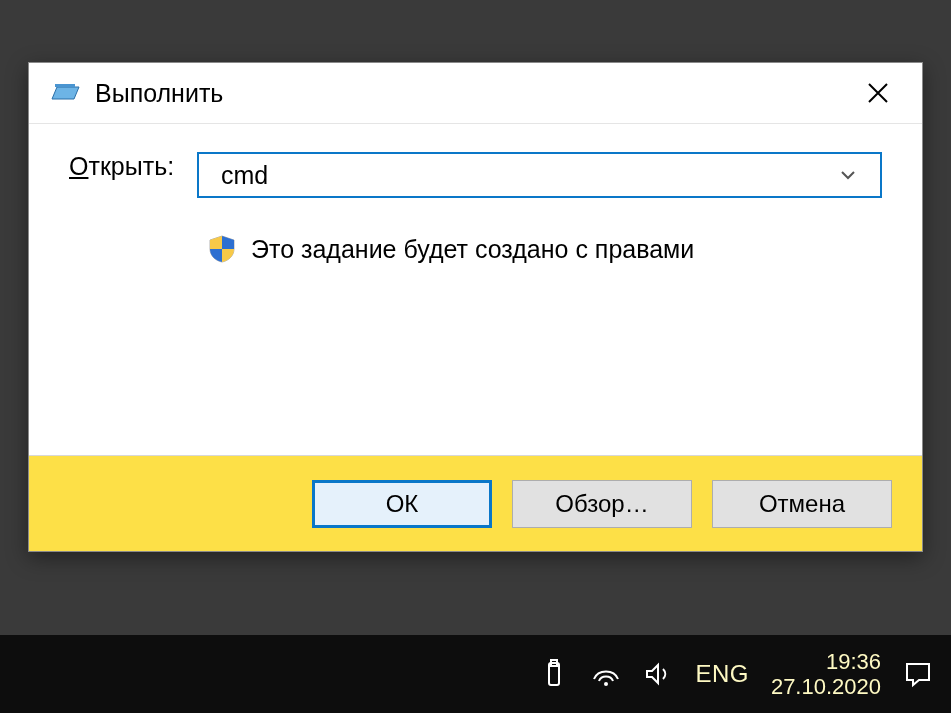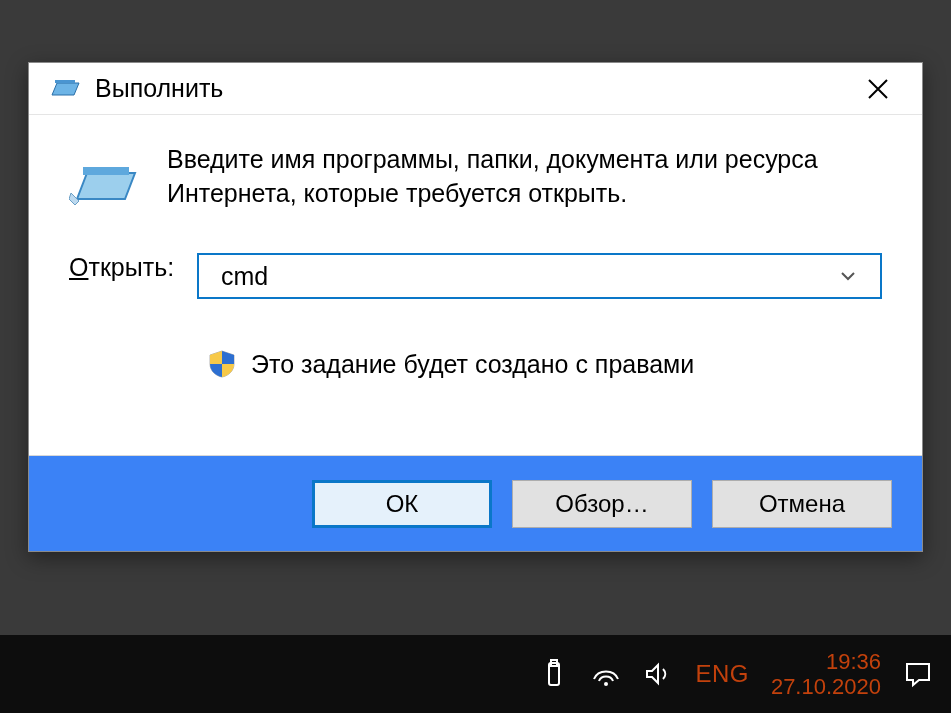--- a/index.html
+++ b/index.html
@@ -17,21 +17,21 @@
       top: 62px;
       width: 895px;
       height: 490px;
       background: #ffffff;
       border: 1px solid #8a8a8a;
       box-shadow: 0 6px 20px rgba(0,0,0,.4);
       display: flex;
       flex-direction: column;
     }
     .titlebar {
-      height: 52px;
+      height: 61px;
       display: flex;
       align-items: center;
       padding: 0 14px 0 20px;
       border-bottom: 1px solid #e5e5e5;
     }
     .title-icon {
       width: 32px;
       height: 32px;
       margin-right: 14px;
       flex-shrink: 0;
@@ -104,27 +104,27 @@
     .combo .chev {
       flex-shrink: 0;
       width: 20px;
       height: 20px;
     }
     .shield-row {
       display: flex;
       align-items: center;
       gap: 14px;
       padding-left: 138px;
-      margin-top: 24px;
+      margin-top: 10px;
     }
     .shield-icon { width: 30px; height: 30px; }
     .shield-text { font-size: 25px; }
     .footer {
       height: 96px;
-      background: #3b82f6;
+      background: #fde047;
       border-top: 1px solid #d8d8d8;
       display: flex;
       align-items: center;
       justify-content: flex-end;
       gap: 20px;
       padding: 0 30px;
     }
     .btn {
       width: 180px;
       height: 48px;
@@ -143,21 +143,21 @@
       left: 0;
       bottom: 0;
       width: 951px;
       height: 78px;
       background: #0d0d0d;
       display: flex;
       align-items: center;
       justify-content: flex-end;
       padding: 0 18px;
       gap: 22px;
-      color: #c2410c;
+      color: #fef9c3;
     }
     .tray-icon {
       width: 30px;
       height: 30px;
       display: flex;
       align-items: center;
       justify-content: center;
     }
     .tray-lang { font-size: 24px; letter-spacing: .5px; }
     .tray-clock { text-align: right; font-size: 22px; line-height: 1.15; }
@@ -179,30 +179,20 @@
     </span>
     <span class="title-text">Выполнить</span>
     <div class="close-btn">
       <svg viewBox="0 0 22 22">
           <path d="M2 2 L20 20 M20 2 L2 20" stroke="#000" stroke-width="2" fill="none"></path>
         </svg>
     </div>
   </div>
 
   <div class="body">
-    <div class="desc-row">
-      <span class="run-icon">
-        <svg viewBox="0 0 70 70">
-          <path d="M8 50 L18 24 L66 24 L56 50 Z" fill="#9ccfed" stroke="#3a88c4" stroke-width="2"></path>
-          <rect x="14" y="18" width="46" height="8" fill="#5ea8dd"></rect>
-          <path d="M2 44 L10 52 L6 56 L0 50 Z" fill="#bcd9ef" stroke="#6a9fc6" stroke-width="1"></path>
-        </svg>
-      </span>
-      <div class="desc-text">Введите имя программы, папки, документа или ресурса Интернета, которые требуется открыть.</div>
-    </div>
 
     <div class="input-row">
       <div class="open-label">
         <span class="ul">О</span><span>ткрыть:</span>
       </div>
       <div class="combo">
         <input type="text" value="cmd" style="">
         <span class="chev">
           <svg viewBox="0 0 20 20">
               <path d="M4 7 L10 13 L16 7" stroke="#555" stroke-width="2" fill="none"></path>

